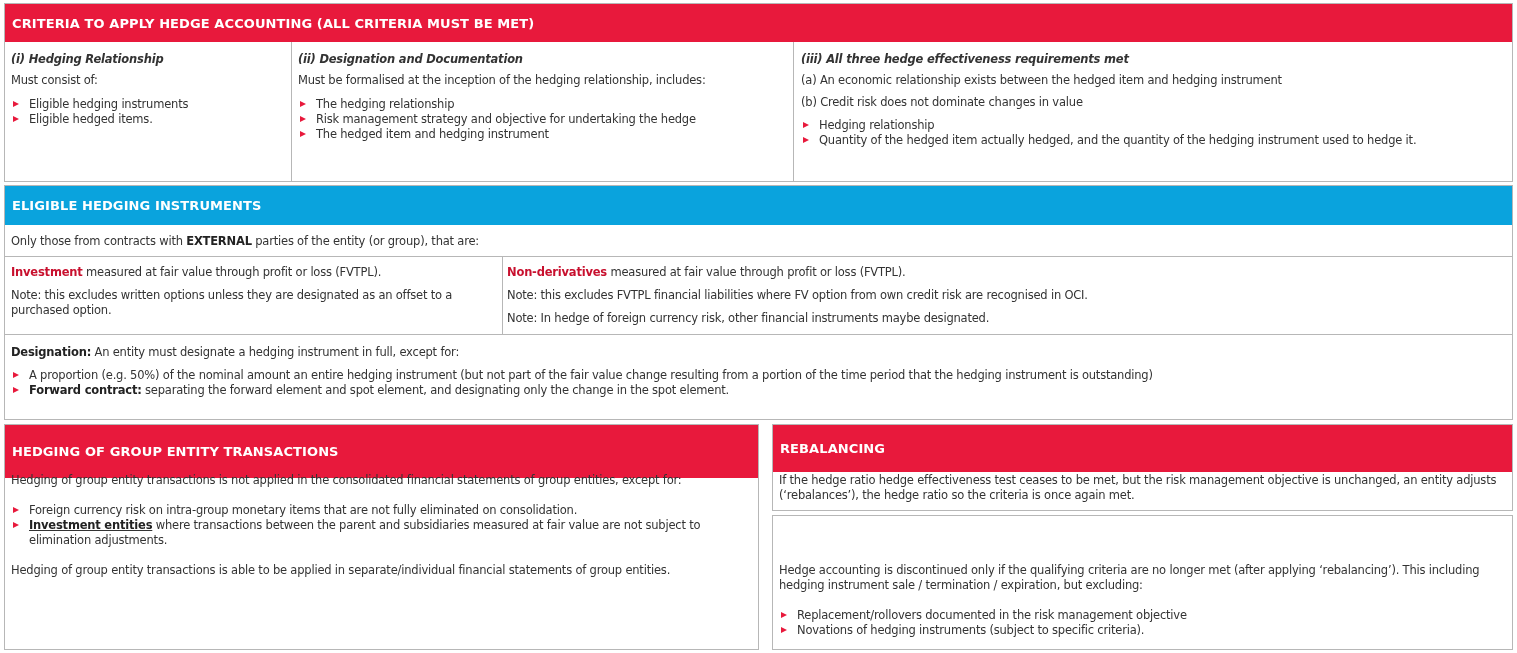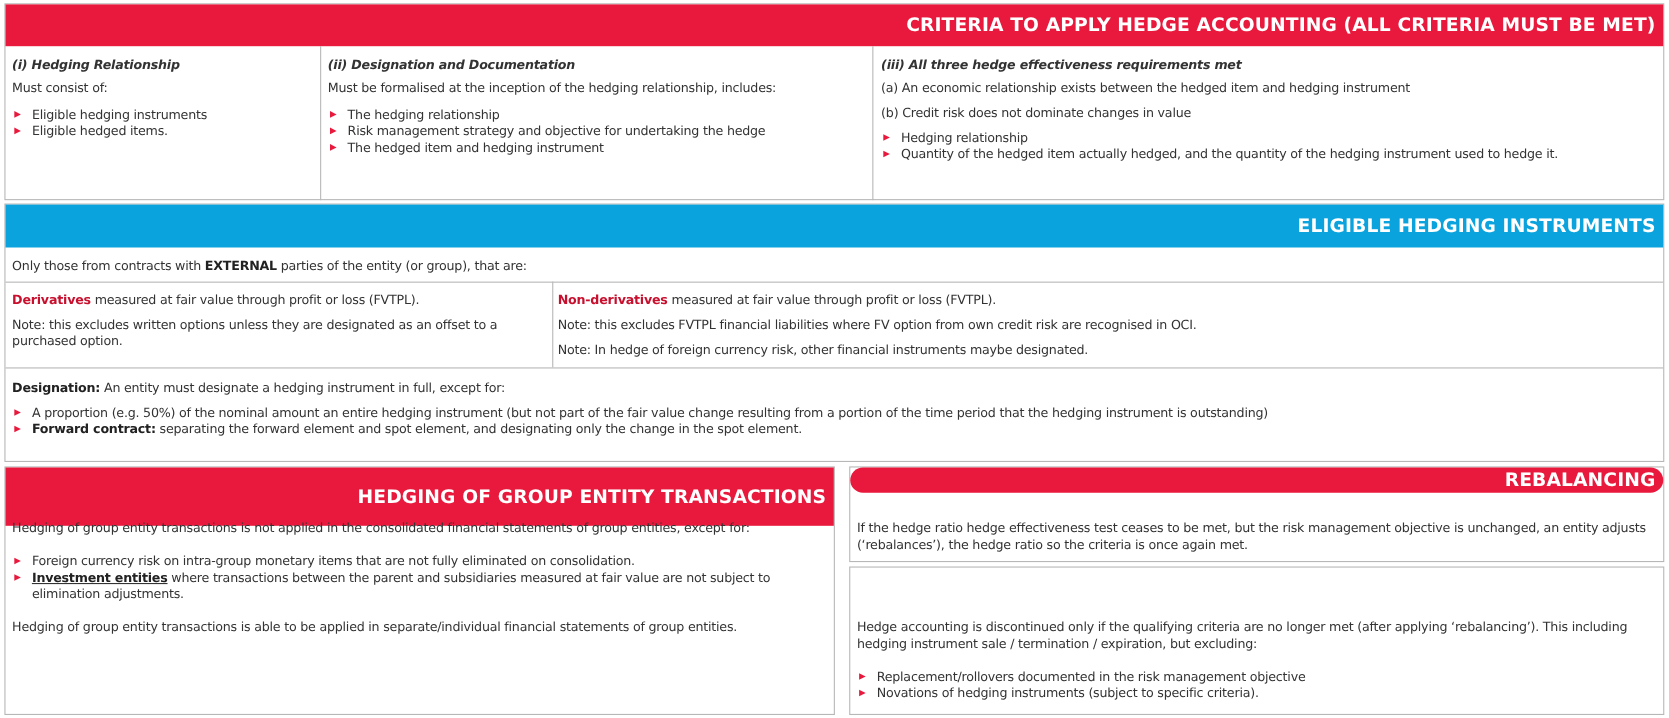--- a/index.html
+++ b/index.html
@@ -12,26 +12,25 @@
       letter-spacing: -0.2px;
     }
     .box {
       position: absolute;
       border: 1px solid #b7b7b7;
       background: #fff;
     }
     .hdr {
       color: #fff;
       font-weight: bold;
-      font-size: 17px;
+      font-size: 13px;
       letter-spacing: 0.1px;
       padding: 0 7px;
       display: flex;
       align-items: center;
-      justify-content: flex-end;
     }
     .hdr.red { background: #e8193c; }
     .hdr.blue { background: #0aa3dd; }
     .cell { position: absolute; }
     .vline { position: absolute; width: 1px; background: #b7b7b7; }
     .hline { position: absolute; height: 1px; background: #b7b7b7; }
     p { line-height: 15px; }
     .it { font-style: italic; font-weight: bold; color: #333; }
     ul.arr { list-style: none; }
     ul.arr li {
@@ -97,21 +96,21 @@
     <span>ELIGIBLE HEDGING INSTRUMENTS</span>
   </div>
   <p style="position:absolute; left:6px; top:48px;">
     <span>Only those from contracts with </span><b>EXTERNAL</b><span> parties of the entity (or group), that are:</span>
   </p>
   <div class="hline" style="left:0; right:0; top:70px;"></div>
   <div class="vline" style="left:497px; top:70px; height:78px;"></div>
   <div class="hline" style="left:0; right:0; top:148px;"></div>
 
   <div class="cell" style="left:6px; top:79px; width:486px;">
-    <p><span class="redb">Derivatives</span><span> measured at fair value through profit or loss (FVTPL).</span></p>
+    <p><span class="redb">Investment</span><span> measured at fair value through profit or loss (FVTPL).</span></p>
     <p style="margin-top:8px;">Note: this excludes written options unless they are designated as an offset to a purchased option.</p>
   </div>
 
   <div class="cell" style="left:502px; top:79px; width:1000px;">
     <p><span class="redb">Non-derivatives</span><span> measured at fair value through profit or loss (FVTPL).</span></p>
     <p style="margin-top:8px;">Note: this excludes FVTPL financial liabilities where FV option from own credit risk are recognised in OCI.</p>
     <p style="margin-top:8px;">Note: In hedge of foreign currency risk, other financial instruments maybe designated.</p>
   </div>
 
   <div class="cell" style="left:6px; top:159px; width:1495px;">
@@ -131,21 +130,21 @@
     <p>Hedging of group entity transactions is not applied in the consolidated financial statements of group entities, except for:</p>
     <ul class="arr" style="margin-top:15px;">
       <li><span class="bul"></span><span>Foreign currency risk on intra-group monetary items that are not fully eliminated on consolidation.</span></li>
       <li><span class="bul"></span><u><b>Investment entities</b></u><span> where transactions between the parent and subsidiaries measured at fair value are not subject to elimination adjustments.</span></li>
     </ul>
     <p style="margin-top:15px;">Hedging of group entity transactions is able to be applied in separate/individual financial statements of group entities.</p>
   </div>
 </section>
 
 <section class="box" style="left:772px; top:424px; width:741px; height:87px;">
-  <div class="hdr red" style="height:23px;border-radius:12px;">
+  <div class="hdr red" style="height:47px;">
     <span>REBALANCING</span>
   </div>
   <div class="cell" style="left:6px; top:48px; width:728px;">
     <p>If the hedge ratio hedge effectiveness test ceases to be met, but the risk management objective is unchanged, an entity adjusts (‘rebalances’), the hedge ratio so the criteria is once again met.</p>
   </div>
 </section>
 
 <section class="box" style="left:772px; top:515px; width:741px; height:135px;">
   <div class="cell" style="left:6px; top:47px; width:728px;">
     <p>Hedge accounting is discontinued only if the qualifying criteria are no longer met (after applying ‘rebalancing’). This including hedging instrument sale / termination / expiration, but excluding:</p>

